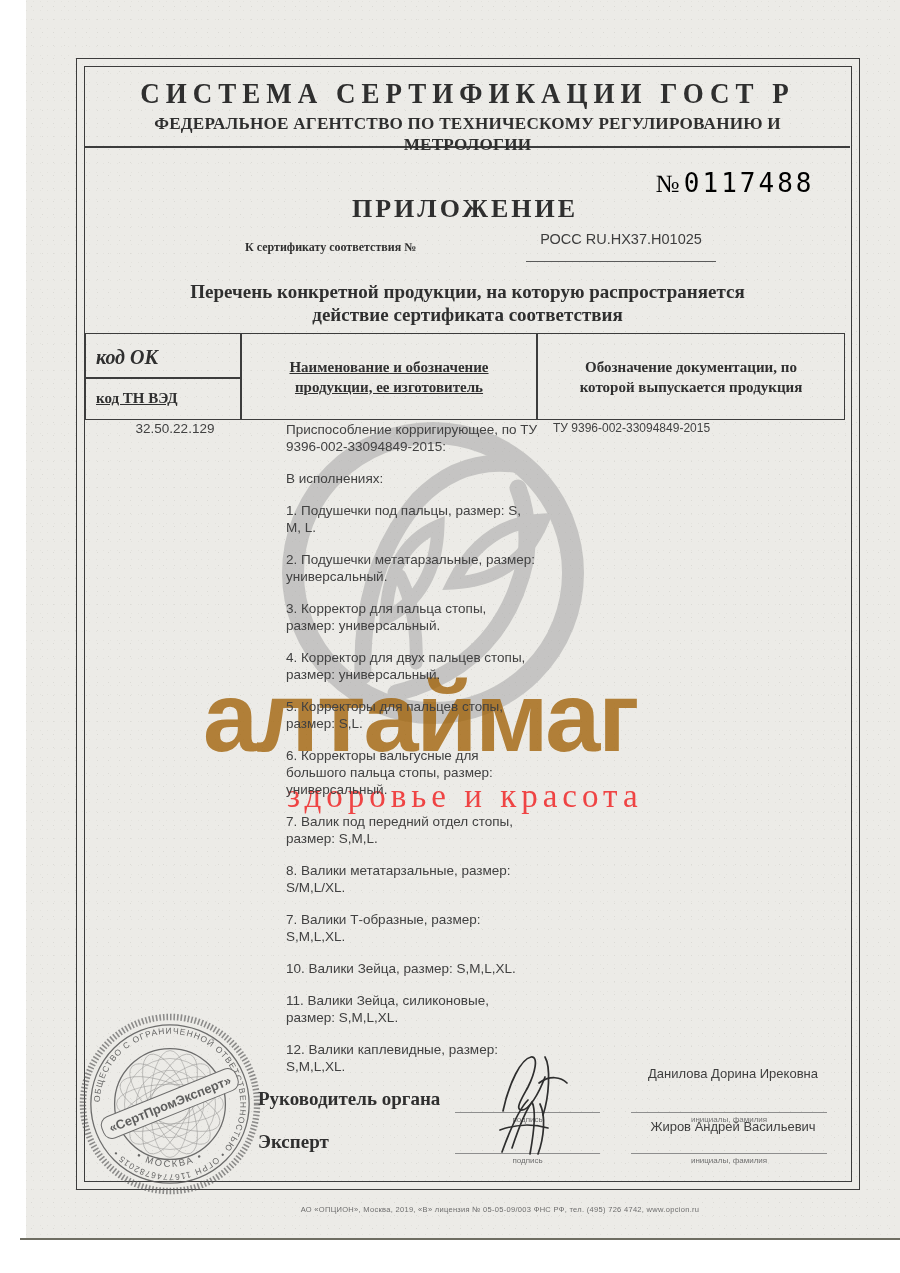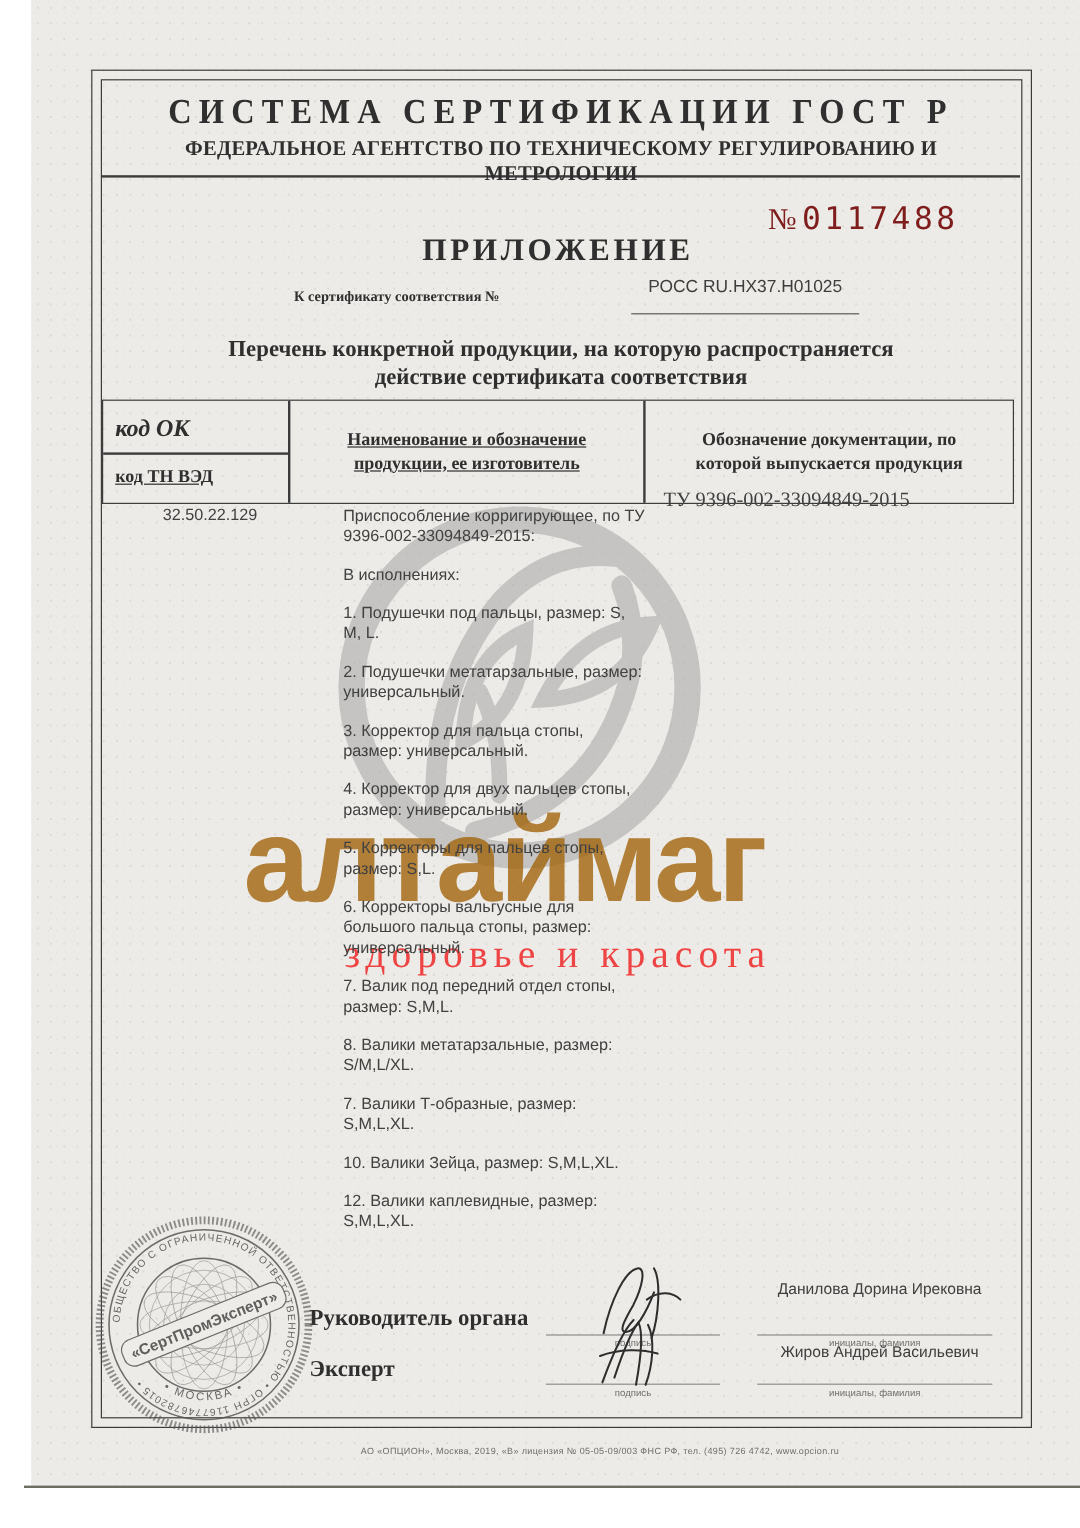--- a/index.html
+++ b/index.html
@@ -21,21 +21,21 @@
   .head-rule{position:absolute;left:85px;top:146px;width:765px;height:1.5px;background:#3c3c3c;}
 
   .serifb{font-family:"Liberation Serif",serif;font-weight:bold;color:#2f2f2f;}
   .sans{font-family:"Liberation Sans",sans-serif;color:#414141;}
 
   .sys-title{position:absolute;left:90px;top:78px;width:755px;text-align:center;
     font-size:27px;letter-spacing:6px;transform:scaleY(1.08);}
   .agency{position:absolute;left:90px;top:113px;width:755px;text-align:center;
     font-size:17.5px;letter-spacing:0.2px;transform:scaleX(0.98);}
 
-  .blank-no{position:absolute;left:640px;top:168px;width:190px;text-align:left;color:#7f1d1d;}
+  .blank-no{position:absolute;left:640px;top:168px;width:190px;text-align:center;color:#000000;}
   .blank-no .nsign{font-family:"Liberation Serif",serif;font-size:25px;}
   .blank-no .ndigits{font-family:"DejaVu Sans Mono",monospace;font-size:26px;letter-spacing:3px;}
 
   .doc-title{position:absolute;left:200px;top:194px;width:530px;text-align:center;
     font-size:26px;letter-spacing:3px;}
 
   .cert-label{position:absolute;left:245px;top:240px;font-size:12px;}
   .cert-value{position:absolute;left:526px;top:231px;width:190px;text-align:center;font-size:14.5px;color:#3d3d3d;}
   .cert-line{position:absolute;left:526px;top:261px;width:190px;height:1.4px;background:#5a5a5a;}
 
@@ -51,21 +51,21 @@
   .cell-kod2{position:absolute;left:10px;top:56px;font-size:15px;text-decoration:underline;}
   .cell-c2{position:absolute;left:156px;top:0;width:294px;height:85px;display:flex;align-items:center;justify-content:center;}
   .cell-c2 > div{width:225px;text-align:center;font-size:15px;line-height:20px;text-decoration:underline;}
   .cell-c3{position:absolute;left:452px;top:0;width:306px;height:85px;display:flex;align-items:center;justify-content:center;}
   .cell-c3 > div{width:265px;text-align:center;font-size:15px;line-height:20px;}
 
   
   .code-ok{position:absolute;left:100px;top:421px;width:150px;text-align:center;font-size:13.5px;}
   .prod-col{position:absolute;left:286px;top:421px;width:252px;font-size:13.5px;line-height:17px;}
   .prod-col .para{margin:0 0 15px 0;}
-  .doc-col{position:absolute;left:553px;top:407px;width:280px;font-size:17px;font-family:Liberation Serif, serif;}
+  .doc-col{position:absolute;left:553px;top:421px;width:280px;font-size:12px;}
 
   .content{position:relative;z-index:2;}
   .wmark{position:absolute;z-index:1;}
   .wm-brand{left:203px;top:660px;font-size:99px;font-weight:bold;color:#a16207;opacity:.78;
     letter-spacing:-2px;font-family:"Liberation Sans",sans-serif;}
   .wm-tagline{left:287px;top:778px;font-size:33px;color:#ef4444;letter-spacing:5px;font-family:Liberation Serif, serif;}
   .wm-logo{left:268px;top:408px;width:330px;height:330px;opacity:.55;}
 
   
   .sig-label1{position:absolute;left:258px;top:1088px;font-size:19px;}
@@ -158,20 +158,21 @@
       <div class="para">1. Подушечки под пальцы, размер: S, M, L.</div>
       <div class="para">2. Подушечки метатарзальные, размер: универсальный.</div>
       <div class="para">3. Корректор для пальца стопы, размер: универсальный.</div>
       <div class="para">4. Корректор для двух пальцев стопы, размер: универсальный.</div>
       <div class="para">5. Корректоры для пальцев стопы, размер: S,L.</div>
       <div class="para">6. Корректоры вальгусные для большого пальца стопы, размер: универсальный.</div>
       <div class="para">7. Валик под передний отдел стопы, размер: S,M,L.</div>
       <div class="para">8. Валики метатарзальные, размер: S/M,L/XL.</div>
       <div class="para">7. Валики Т-образные, размер: S,M,L,XL.</div>
       <div class="para">10. Валики Зейца, размер: S,M,L,XL.</div>
+      <div class="para">11. Валики Зейца, силиконовые, размер: S,M,L,XL.</div>
       <div class="para">12. Валики каплевидные, размер: S,M,L,XL.</div>
     </div>
 
     <div class="doc-col sans">ТУ 9396-002-33094849-2015</div>
 
     <div class="sig-label1 serifb">Руководитель органа</div>
     <div class="sig-label2 serifb">Эксперт</div>
 
     <div class="sline s1a"></div>
     <div class="sline s1b"></div>

